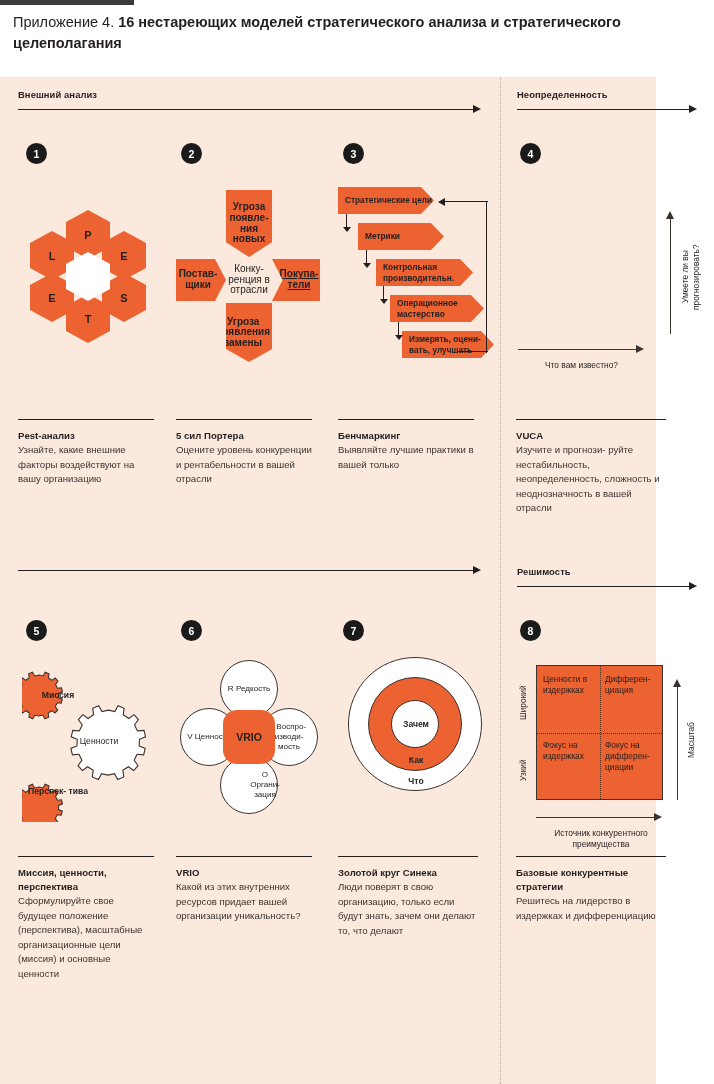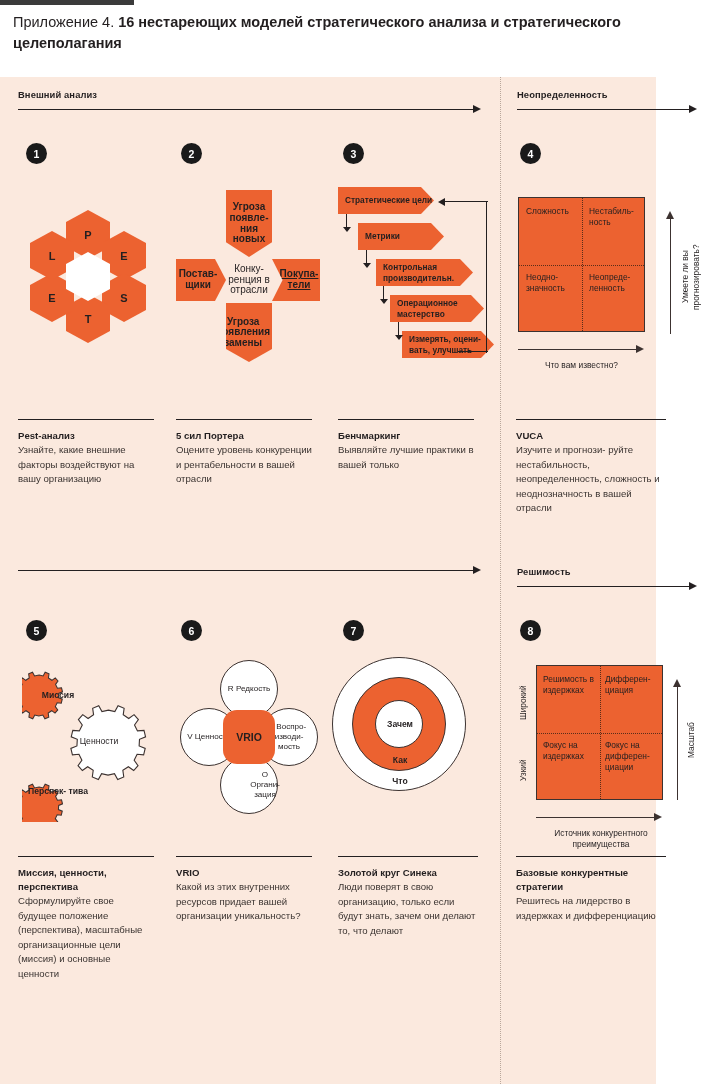--- a/index.html
+++ b/index.html
@@ -253,28 +253,20 @@
     <div class="connector" style="left:60px;top:135px;width:1.4px;height:14px;"></div>
     <div class="tri-down" style="left:57px;top:148px;"></div>
 
     <div class="connector" style="left:148px;top:14px;width:1.4px;height:152px;"></div>
     <div class="connector" style="left:120px;top:164px;width:30px;height:1.4px;"></div>
     <div class="connector" style="left:106px;top:14px;width:44px;height:1.4px;"></div>
     <div class="tri-left" style="left:100px;top:11px;"></div>
   </div>
 
   <div style="position:absolute;left:518px;top:120px;width:180px;height:190px;">
-    <div class="matrix" style="left:0px;top:0px;width:127px;height:135px;">
-      <div class="vsep"></div>
-      <div class="hsep"></div>
-      <div class="mq" style="left:7px;top:8px;width:52px;">Сложность</div>
-      <div class="mq" style="left:70px;top:8px;width:54px;">Нестабиль- ность</div>
-      <div class="mq" style="left:7px;top:74px;width:55px;">Неодно- значность</div>
-      <div class="mq" style="left:70px;top:74px;width:55px;">Неопреде- ленность</div>
-    </div>
     <div class="axis-line" style="left:0px;top:152px;width:118px;height:1.4px;"></div>
     <div class="axis-head-r" style="left:118px;top:148px;"></div>
     <div class="axis-lbl" style="left:0px;top:163px;width:127px;">Что вам известно?</div>
     <div class="axis-line" style="left:152px;top:22px;width:1.4px;height:115px;"></div>
     <div class="axis-head-u" style="left:148px;top:14px;"></div>
     <div class="axis-lbl vert" style="left:162px;top:20px;height:120px;">Умеете ли вы прогнозировать?</div>
   </div>
 
   <div class="gearwrap" style="left:22px;top:585px;width:140px;height:160px;">
     <svg width="140" height="160" viewBox="0 0 140 160">
@@ -302,34 +294,34 @@
       </div>
     <div class="vcirc" style="left:80px;top:48px;width:58px;height:58px;">
         <span style="padding:0 3px;">I Воспро- изводи- мость</span>
       </div>
     <div class="vcirc" style="left:40px;top:96px;width:58px;height:58px;">
         <span style="padding:0 19px;margin-left:32px;">O Органи- зация</span>
       </div>
     <div class="vcenter" style="left:43px;top:50px;width:52px;height:54px;">VRIO</div>
   </div>
 
-  <div class="gc" style="left:332px;top:580px;width:136px;height:146px;">
+  <div class="gc" style="left:348px;top:580px;width:136px;height:146px;">
     <div class="ring" style="left:0px;top:0px;width:134px;height:134px;background:#ffffff;border:1.2px solid #3c3230;"></div>
     <div class="ring" style="left:20px;top:20px;width:94px;height:94px;background:#ec6230;border:1.2px solid #3c3230;"></div>
     <div class="ring" style="left:43px;top:43px;width:48px;height:48px;background:#ffffff;border:1.2px solid #3c3230;"></div>
     <div class="lbl" style="left:0px;top:62px;">Зачем</div>
     <div class="lbl" style="left:0px;top:98px;">Как</div>
     <div class="lbl" style="left:0px;top:119px;">Что</div>
   </div>
 
   <div style="position:absolute;left:516px;top:588px;width:185px;height:200px;">
     <div class="matrix" style="left:20px;top:0px;width:127px;height:135px;">
       <div class="vsep"></div>
       <div class="hsep"></div>
-      <div class="mq" style="left:6px;top:8px;width:56px;">Решимость в издержках</div>
+      <div class="mq" style="left:6px;top:8px;width:56px;">Ценности в издержках</div>
       <div class="mq" style="left:68px;top:8px;width:56px;">Дифферен- циация</div>
       <div class="mq" style="left:6px;top:74px;width:56px;">Фокус на издержках</div>
       <div class="mq" style="left:68px;top:74px;width:56px;">Фокус на дифферен- циации</div>
     </div>
     <div class="axis-lbl vert" style="left:2px;top:8px;height:60px;">Широкий</div>
     <div class="axis-lbl vert" style="left:2px;top:80px;height:50px;">Узкий</div>
     <div class="axis-line" style="left:20px;top:152px;width:118px;height:1.4px;"></div>
     <div class="axis-head-r" style="left:138px;top:148px;"></div>
     <div class="axis-lbl" style="left:12px;top:163px;width:146px;">Источник конкурентного преимущества</div>
     <div class="axis-line" style="left:161px;top:22px;width:1.4px;height:113px;"></div>

